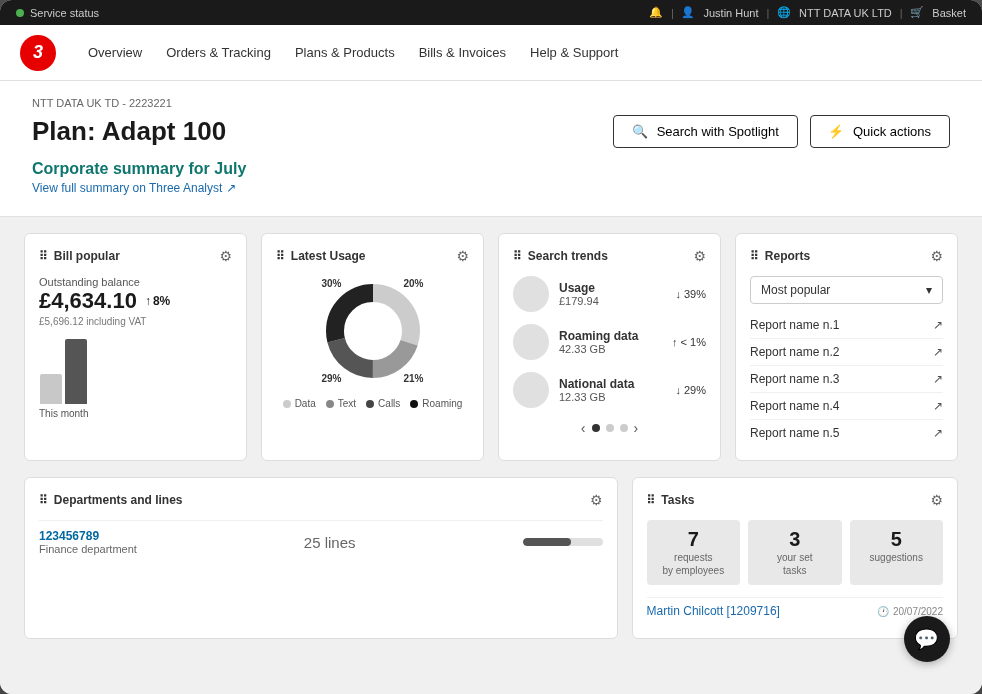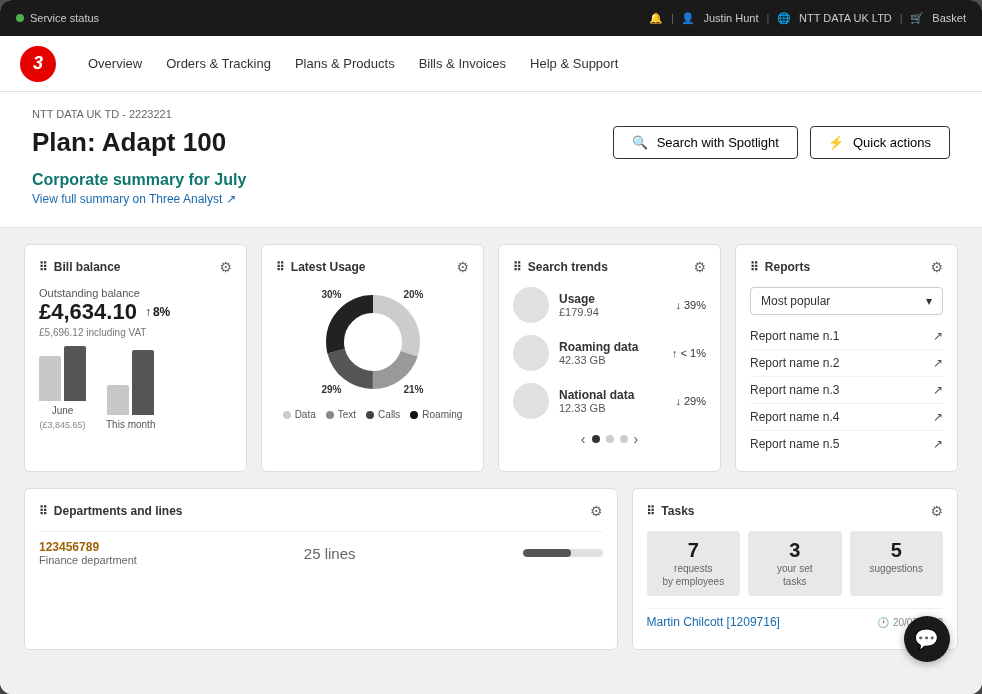--- a/index.html
+++ b/index.html
@@ -1,20 +1,20 @@
 <!DOCTYPE html>
 <html><head>
   <meta charset="utf-8">
   <style>
     * { box-sizing: border-box; margin: 0; padding: 0; }
     body { font-family: Arial, sans-serif; background: #555; display: flex; justify-content: center; align-items: center; min-height: 100vh; }
     .device-frame { width: 982px; height: 694px; background: #e8e8e8; border-radius: 12px; overflow: hidden; box-shadow: 0 8px 32px rgba(0,0,0,0.5); display: flex; flex-direction: column; }
     
     
-    .status-bar { background: #1a1a1a; height: 36px; display: flex; align-items: center; justify-content: space-between; padding: 0 16px; flex-shrink: 0; }
+    .status-bar { background: #1a1a1a; height: 25px; display: flex; align-items: center; justify-content: space-between; padding: 0 16px; flex-shrink: 0; }
     .status-left { display: flex; align-items: center; gap: 6px; font-size: 11px; color: #ccc; }
     .status-dot { width: 8px; height: 8px; border-radius: 50%; background: #4caf50; }
     .status-right { display: flex; align-items: center; gap: 8px; font-size: 11px; color: #ccc; }
     .status-sep { color: #666; }
     
     
     .nav-bar { background: white; height: 56px; display: flex; align-items: center; padding: 0 20px; gap: 32px; border-bottom: 1px solid #e0e0e0; flex-shrink: 0; }
     .nav-logo { width: 36px; height: 36px; background: #e60000; border-radius: 50%; display: flex; align-items: center; justify-content: center; color: white; font-size: 18px; font-weight: bold; font-style: italic; flex-shrink: 0; }
     .nav-links { display: flex; gap: 24px; }
     .nav-link { font-size: 13px; color: #333; text-decoration: none; white-space: nowrap; cursor: pointer; }
@@ -93,21 +93,21 @@
     .bottom-section { padding: 0 24px 16px; display: grid; grid-template-columns: 1fr 0.55fr; gap: 14px; }
     
     
     .dept-card { background: white; border-radius: 6px; padding: 14px; border: 1px solid #ddd; }
     .dept-tabs { display: flex; gap: 0; border-bottom: 2px solid #e0e0e0; margin-bottom: 12px; }
     .dept-tab { font-size: 12px; padding: 6px 16px; cursor: pointer; color: #666; border-bottom: 2px solid transparent; margin-bottom: -2px; }
     .dept-tab.active { font-weight: bold; color: #1a1a1a; border-bottom: 2px solid #1a1a1a; }
     .dept-summary-label { font-size: 12px; color: #555; text-align: center; padding: 0 16px; }
     .dept-row { display: flex; align-items: center; justify-content: space-between; padding: 8px 0; border-top: 1px solid #f0f0f0; }
     .dept-name { font-size: 12px; }
-    .dept-id { font-weight: bold; color: #a16207; }
+    .dept-id { font-weight: bold; color: #0369a1; }
     .dept-type { color: #666; font-size: 11px; }
     .dept-lines { font-size: 15px; color: #666; }
     .dept-bar-container { width: 80px; height: 8px; background: #e0e0e0; border-radius: 4px; overflow: hidden; }
     .dept-bar-fill { height: 100%; background: #555; border-radius: 4px; }
     
     
     .tasks-card { background: white; border-radius: 6px; padding: 14px; border: 1px solid #ddd; }
     .tasks-stats { display: flex; gap: 8px; margin-bottom: 12px; }
     .task-stat { flex: 1; background: #e8e8e8; border-radius: 4px; padding: 8px 6px; text-align: center; }
     .task-number { font-size: 20px; font-weight: bold; color: #1a1a1a; }
@@ -180,39 +180,31 @@
         </a>
       </div>
     </div>
 
     <div class="dashboard">
 
       <div class="card bill-card">
         <div class="card-header">
           <div class="card-title">
             <span>⠿</span>
-            <span>Bill balance</span>
+            <span>Bill popular</span>
           </div>
           <span class="card-gear">⚙</span>
         </div>
         <div class="outstanding-label">Outstanding balance</div>
         <div class="outstanding-amount">
           <span>£4,634.10</span>
           <span class="trend-up">↑ <span>8%</span></span>
         </div>
         <div class="including-vat">£5,696.12 including VAT</div>
         <div class="bar-chart">
-          <div class="bar-group">
-            <div class="bar-pair">
-              <div class="bar bar-light" style="height:45px"></div>
-              <div class="bar bar-dark" style="height:55px"></div>
-            </div>
-            <span class="bar-label">June</span>
-            <span class="bar-sublabel">(£3,845.65)</span>
-          </div>
           <div class="bar-group">
             <div class="bar-pair">
               <div class="bar bar-light" style="height:30px"></div>
               <div class="bar bar-dark" style="height:65px"></div>
             </div>
             <span class="bar-label">This month</span>
           </div>
         </div>
       </div>
 

